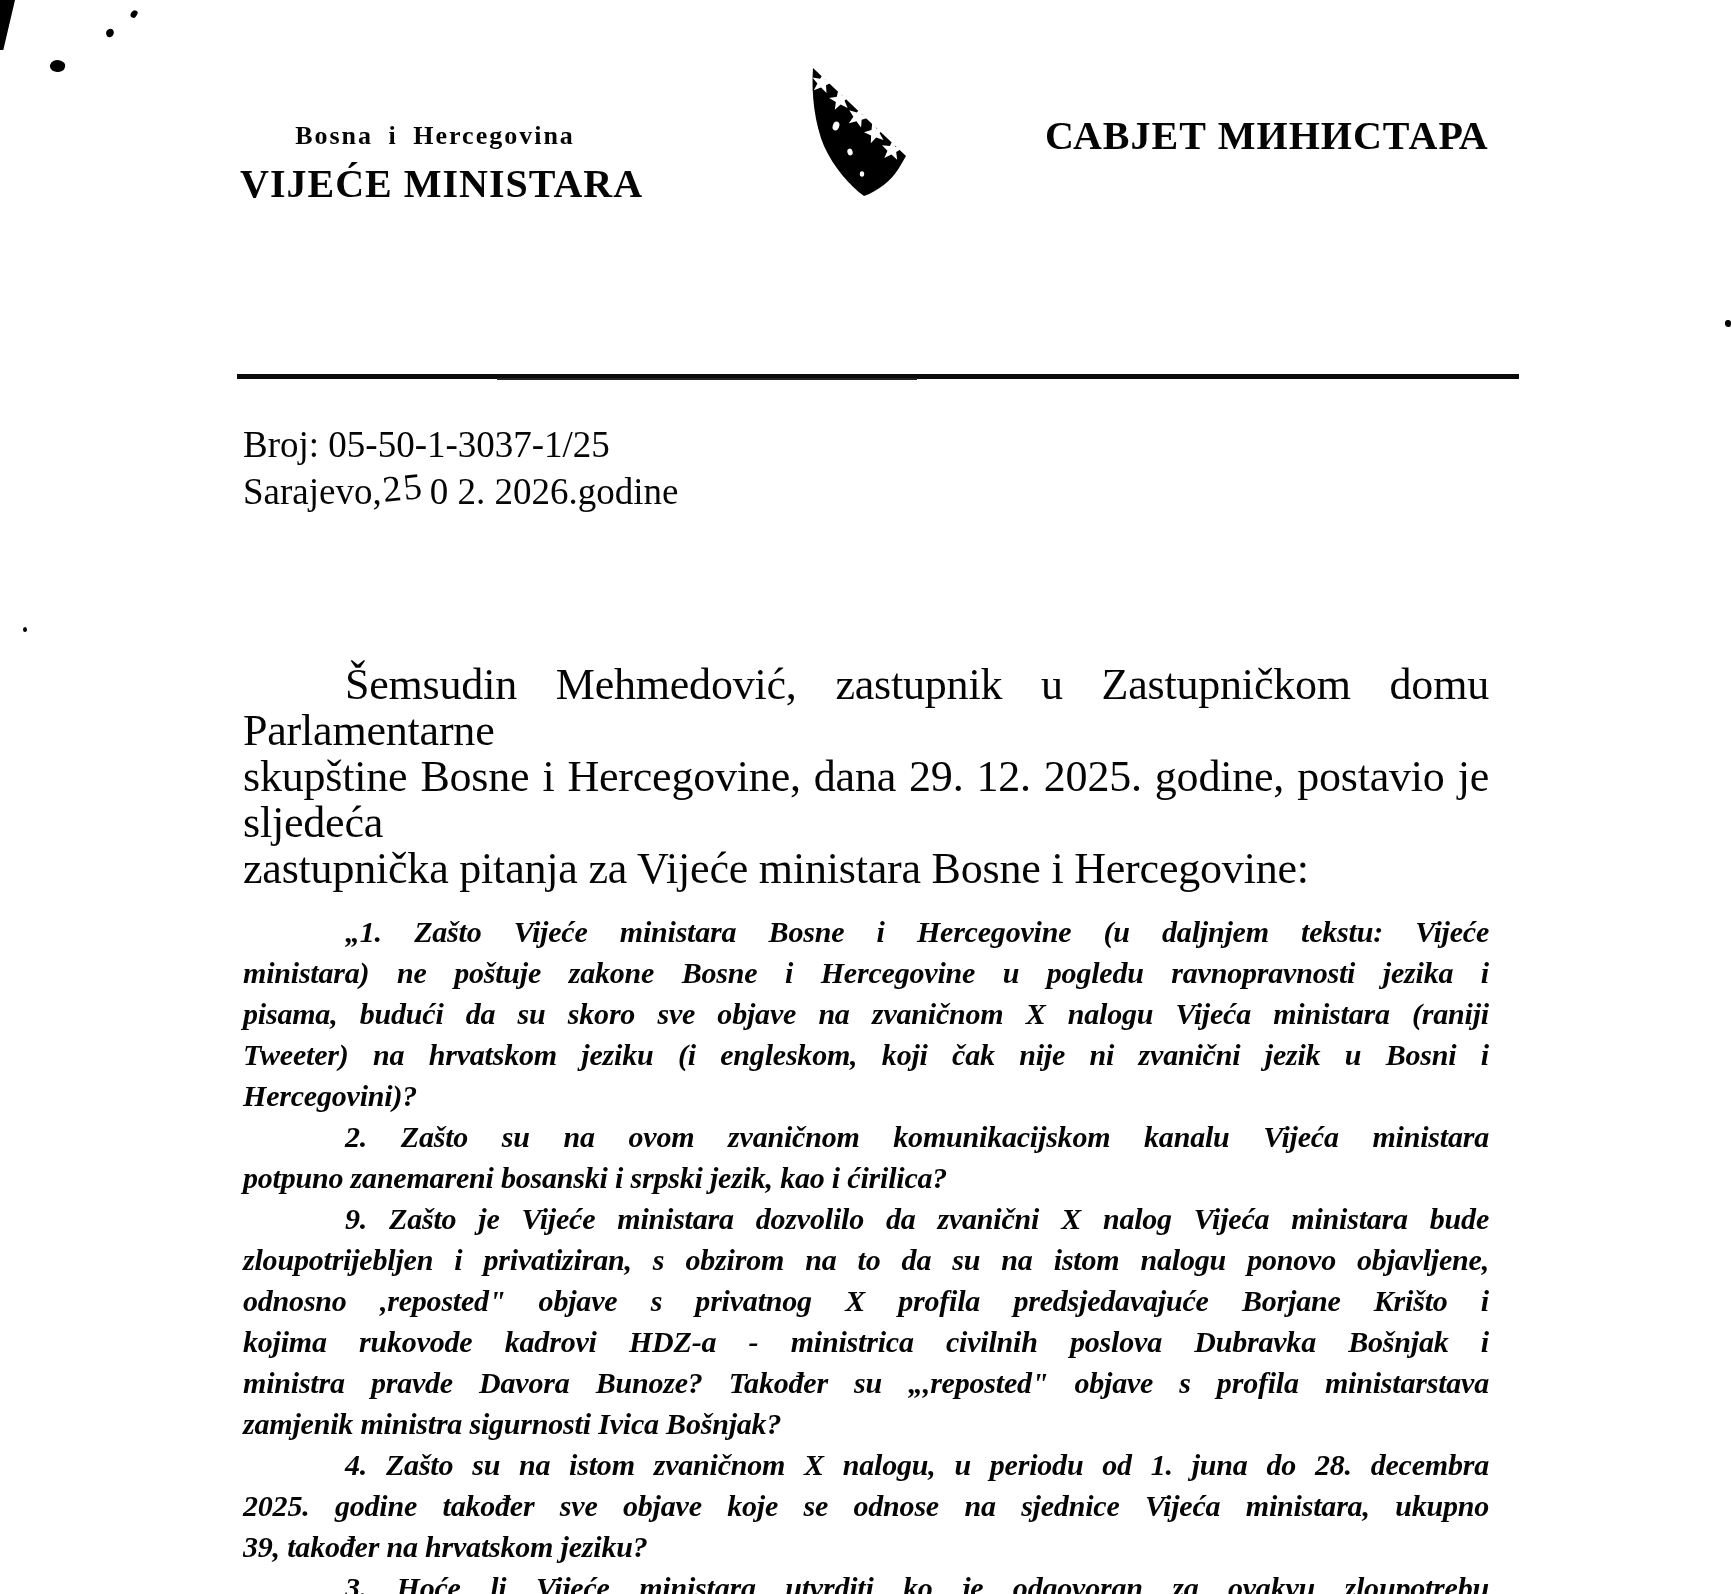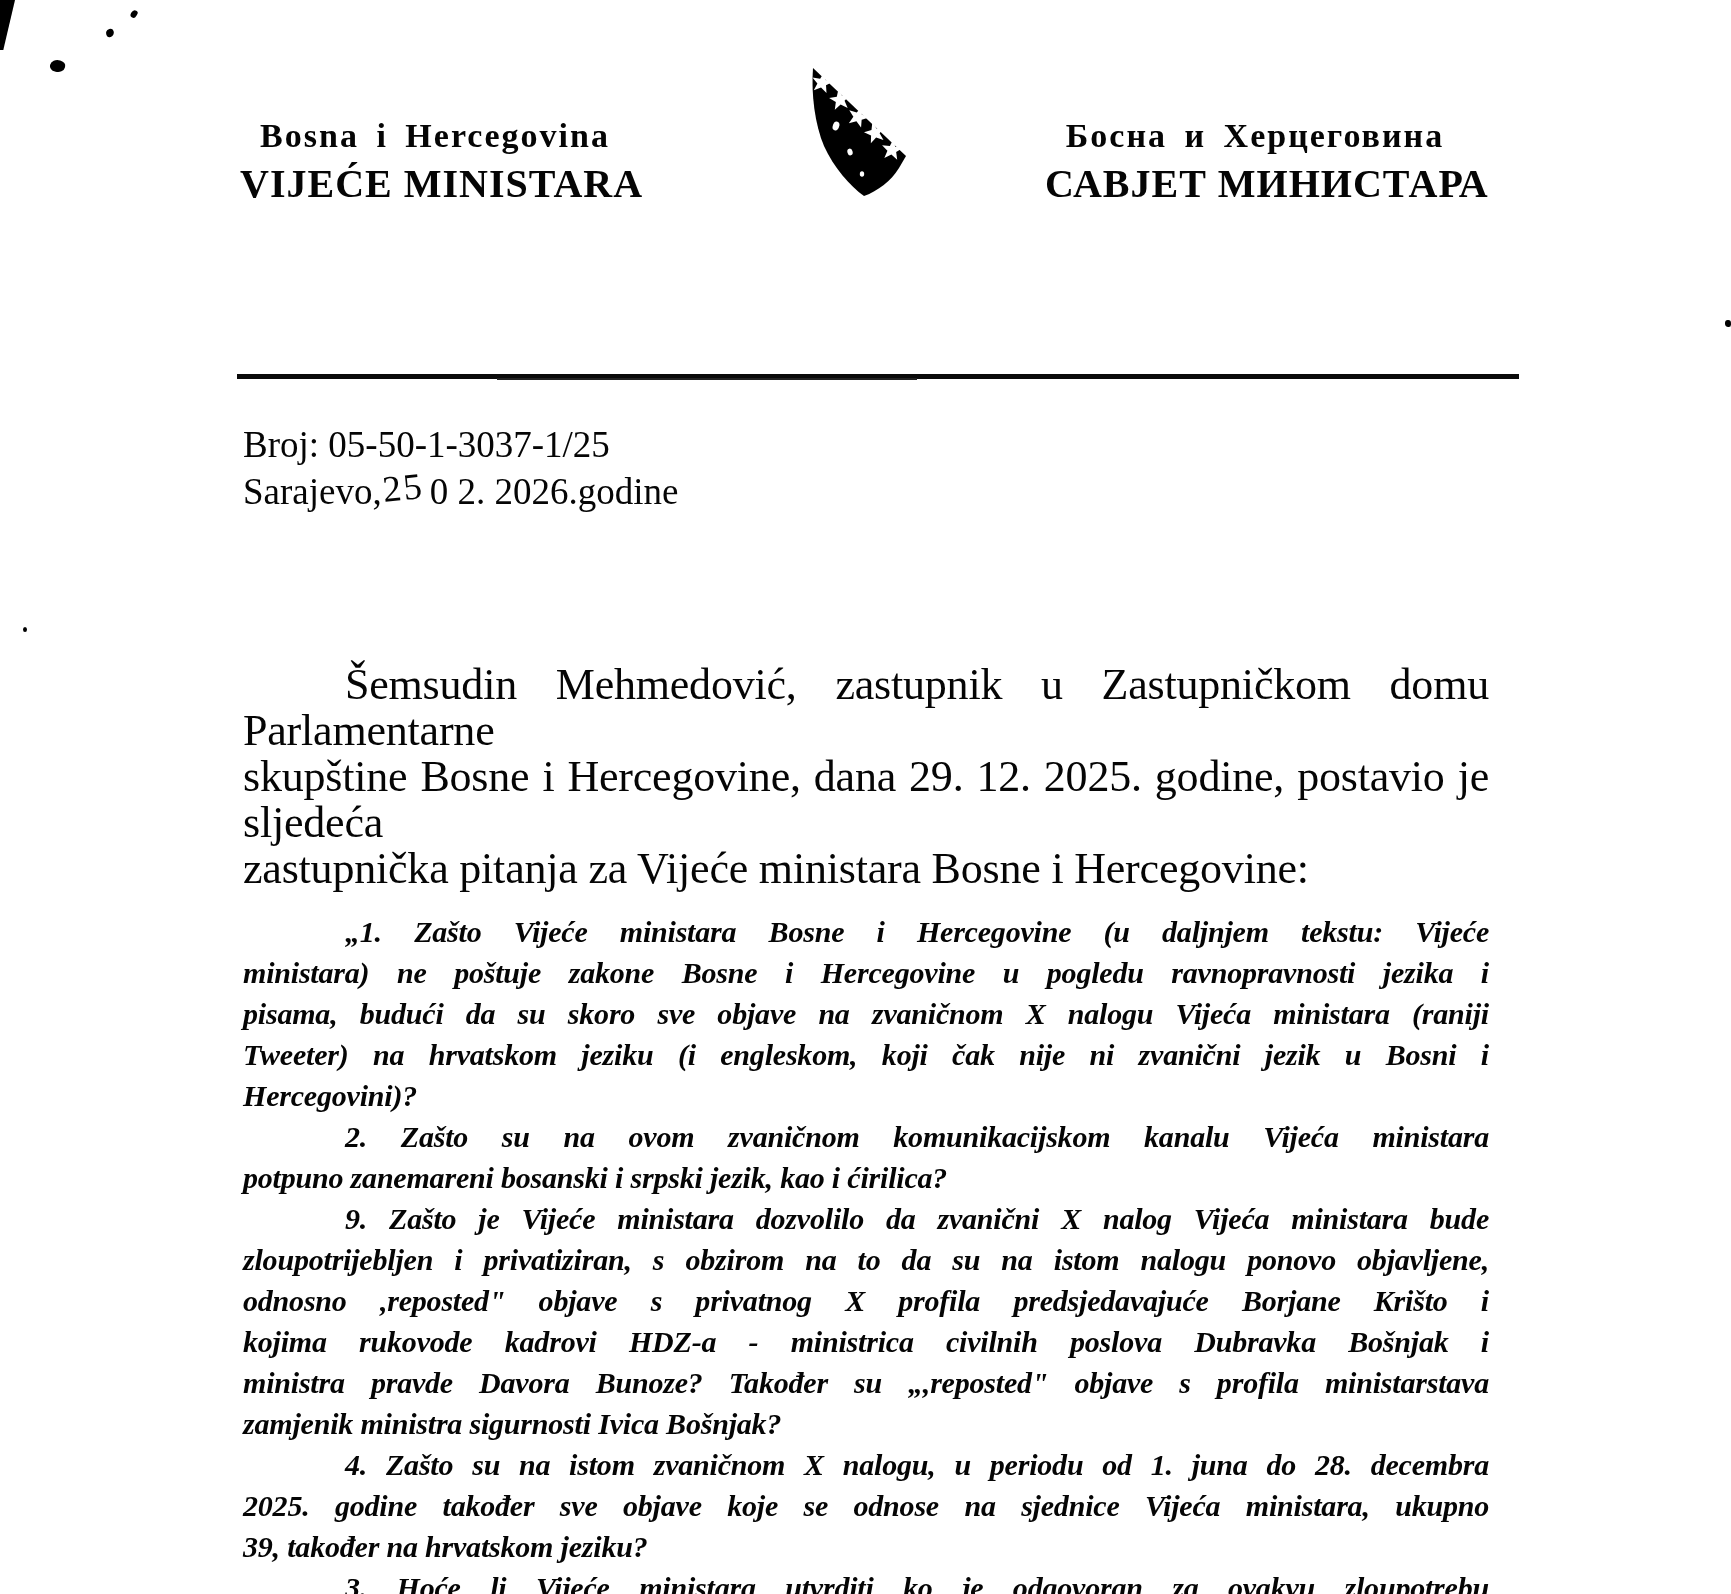--- a/index.html
+++ b/index.html
@@ -9,21 +9,21 @@
     background:#ffffff;
     overflow:hidden;
     font-family:"Liberation Serif","DejaVu Serif",serif;
     color:#050505;
   }
   
   .hdr{position:absolute;text-align:center;line-height:48px;font-weight:bold;}
   .hdr-left{left:240px;top:112px;width:390px;}
   .hdr-right{left:1045px;top:112px;width:420px;}
   .hdr-center{left:690px;top:250px;width:410px;line-height:48px;font-weight:bold;}
-  .hdr .l1{font-size:34px;letter-spacing:2px;word-spacing:7px;white-space:nowrap;}
+  .hdr .l1{font-size:26px;letter-spacing:2px;word-spacing:7px;white-space:nowrap;}
   .hdr .l2{font-size:40px;letter-spacing:1px;white-space:nowrap;}
   
   .emblem{position:absolute;left:806px;top:64px;width:100px;height:134px;}
   
   .rule{position:absolute;left:237px;top:374px;width:1282px;height:5px;background:#0a0a0a;}
   .rule:after{content:"";position:absolute;left:260px;top:4px;width:420px;height:2px;background:#222;}
   
   .refblock{position:absolute;left:243px;top:421px;font-size:37px;line-height:47px;white-space:nowrap;}
   .stamp{display:inline-block;transform:rotate(-6deg) translateY(-4px);letter-spacing:2px;margin:0 6px 0 1px;}
   
@@ -72,21 +72,20 @@
         <use href="#star" transform="translate(69,69) rotate(-14)"></use>
         <use href="#star" transform="translate(86,86) rotate(8)"></use>
       </g>
       <ellipse cx="30" cy="62" rx="3.2" ry="4.5" fill="#ffffff" transform="rotate(20 30 62)"></ellipse>
       <ellipse cx="44" cy="88" rx="2.6" ry="3.4" fill="#ffffff" transform="rotate(-15 44 88)"></ellipse>
       <ellipse cx="56" cy="110" rx="2.2" ry="2.8" fill="#ffffff"></ellipse>
     </svg>
   </div>
 
   <div class="hdr hdr-right">
-    <div class="l1">Босна и Херцеговина</div>
     <div class="l2">САВЈЕТ МИНИСТАРА</div>
   </div>
 
 
   <div class="rule"></div>
 
   <div class="refblock">
     <div>Broj: 05-50-1-3037-1/25</div>
     <div><span>Sarajevo,</span><span class="stamp">25</span><span>0 2. 2026.godine</span></div>
   </div>

